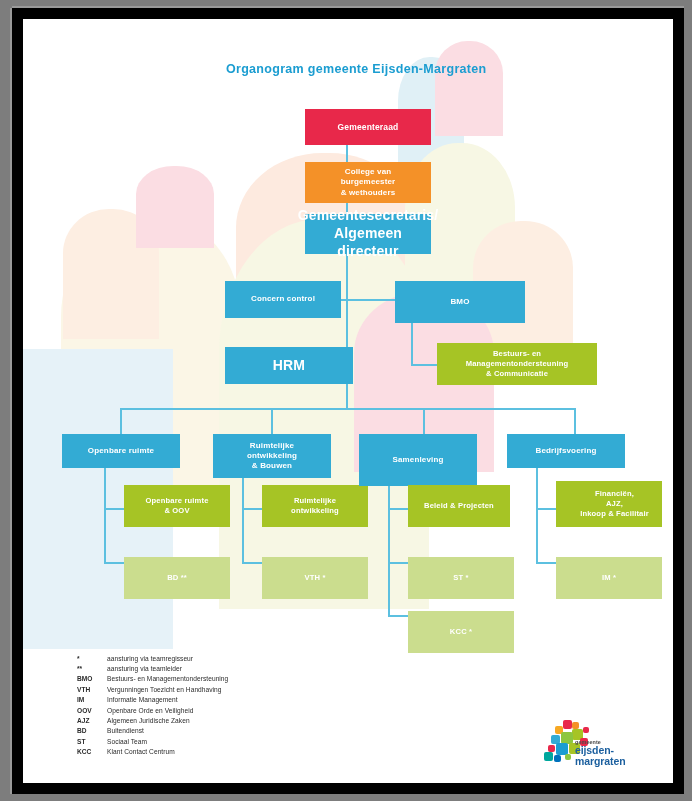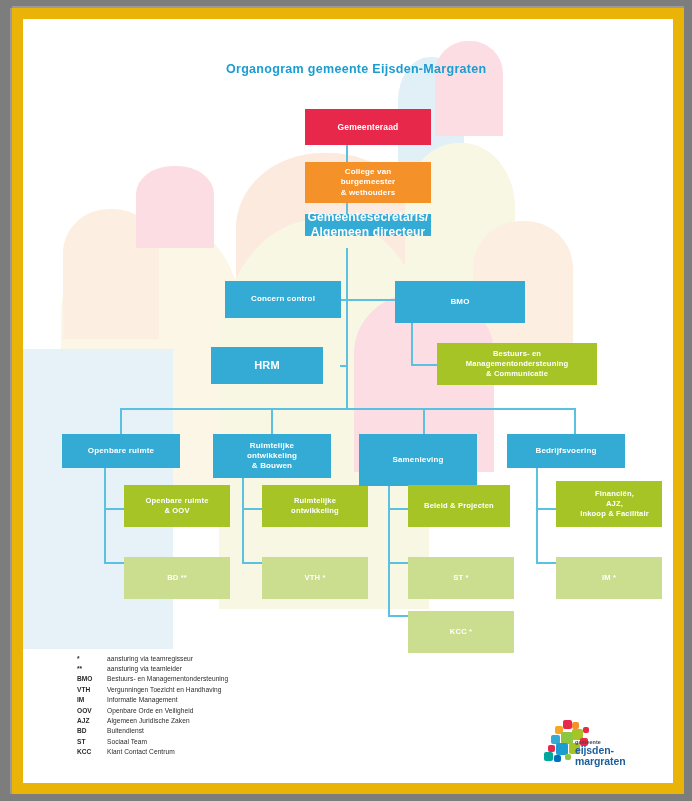--- a/index.html
+++ b/index.html
@@ -17,21 +17,21 @@
     height: 801px;
     background: #7d7d7d;
     overflow: hidden;
   }
 
   
   #frame {
     position: absolute;
     left: 12px; top: 8px;
     width: 672px; height: 786px;
-    background: #eab308;
+    background: #000000;
     box-shadow: -2px 0 0 #9a9a9a, 0 -2px 0 #9a9a9a;
   }
   #sheet {
     position: absolute;
     left: 11px; top: 11px;
     right: 11px; bottom: 11px;
     background: #ffffff;
     overflow: hidden;
   }
 
@@ -168,34 +168,34 @@
       <div class="box c-red" style="left:282px;top:90px;width:126px;height:36px;font-size:8.5px;">
         <span>Gemeenteraad</span>
       </div>
 
       <div class="box c-org" style="left:282px;top:143px;width:126px;height:41px;font-size:8px;flex-direction:column;">
         <span>College van</span>
         <span>burgemeester</span>
         <span>&amp; wethouders</span>
       </div>
 
-      <div class="box c-blue" style="left:282px;top:195px;width:126px;height:22px;font-size:12px;flex-direction:column;">
+      <div class="box c-blue" style="left:282px;top:195px;width:126px;height:40px;font-size:14px;flex-direction:column;">
         <span>Gemeentesecretaris/</span>
         <span>Algemeen directeur</span>
       </div>
 
       <div class="box c-blue" style="left:202px;top:262px;width:116px;height:37px;font-size:8px;">
         <span>Concern control</span>
       </div>
 
       <div class="box c-blue" style="left:372px;top:262px;width:130px;height:42px;font-size:8px;">
         <span>BMO</span>
       </div>
 
-      <div class="box c-blue" style="left:188px;top:328px;width:112px;height:37px;font-size:11px;">
+      <div class="box c-blue" style="left:202px;top:328px;width:128px;height:37px;font-size:14px;">
         <span>HRM</span>
       </div>
 
       <div class="box c-green" style="left:414px;top:324px;width:160px;height:42px;font-size:7.6px;flex-direction:column;">
         <span>Bestuurs- en</span>
         <span>Managementondersteuning</span>
         <span>&amp; Communicatie</span>
       </div>
 
       <div class="box c-blue" style="left:39px;top:415px;width:118px;height:34px;font-size:8px;flex-direction:column;">

